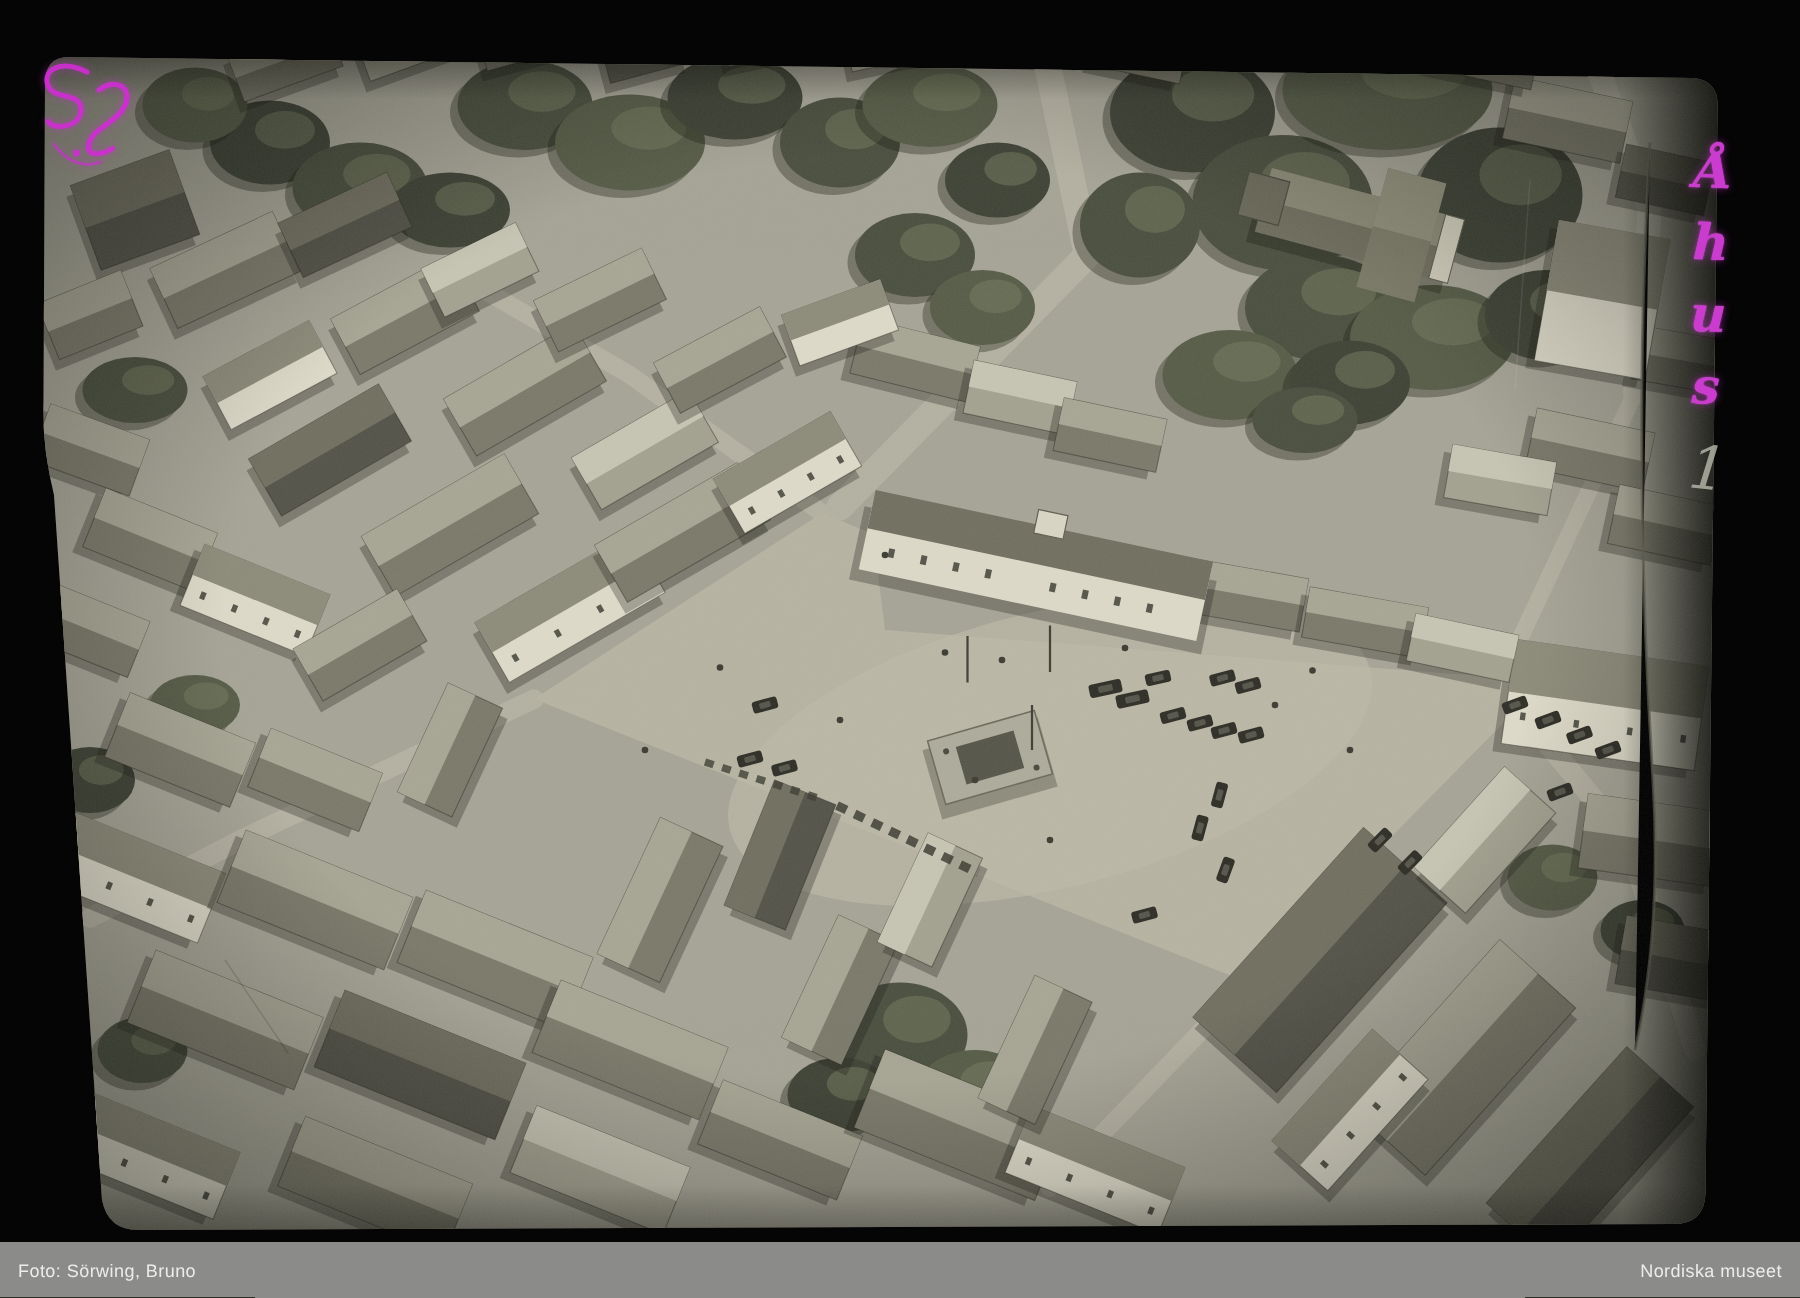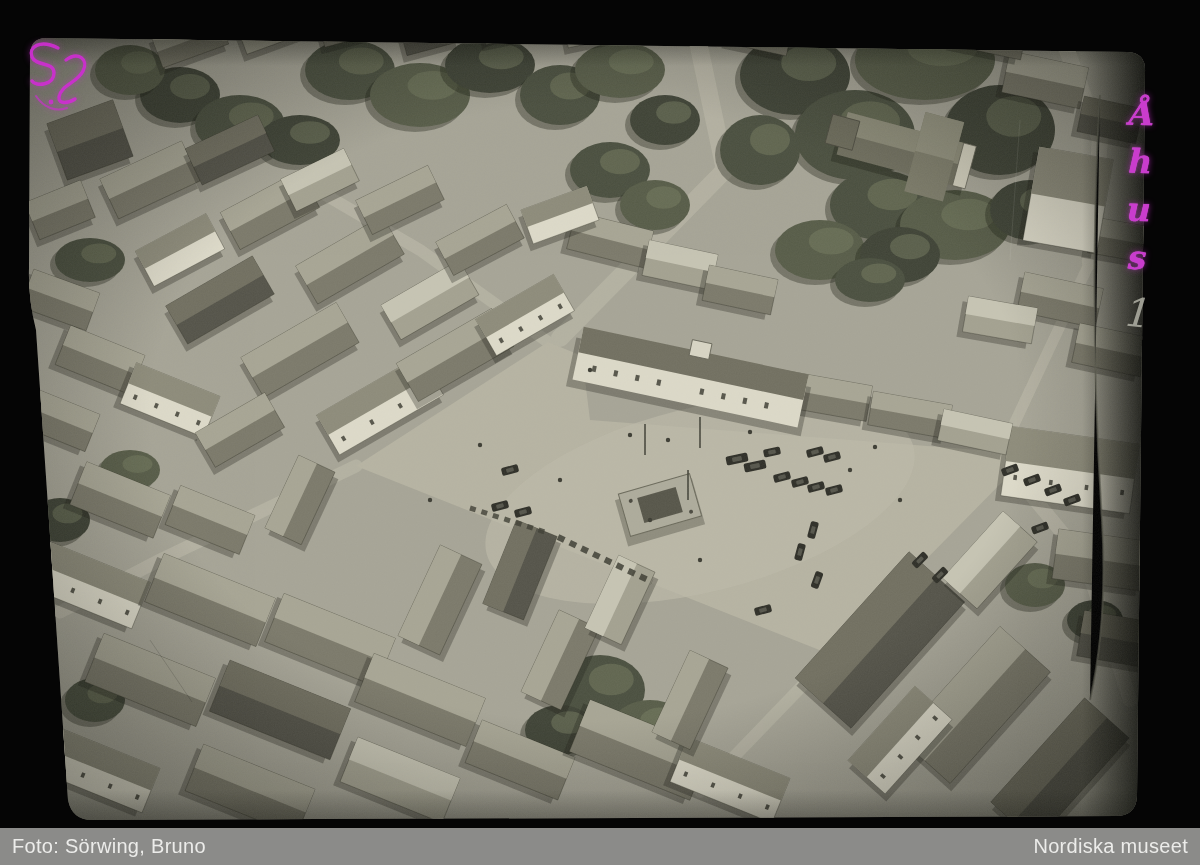--- a/index.html
+++ b/index.html
@@ -14,21 +14,21 @@
   .edge-letters{writing-mode:vertical-rl;text-orientation:upright;
                 font:italic 600 33px "DejaVu Serif",serif;letter-spacing:9px;
                 color:#c93ccd;transform:rotate(2deg);
                 text-shadow:0 0 6px rgba(205,45,210,.65),0 0 1px #e46ae8;}
   .edge-number{font:italic 400 40px "DejaVu Serif",serif;color:#b6b6aa;opacity:.82;
                margin-top:4px;transform:rotate(6deg);}
   
   .caption-bar{position:absolute;left:0;top:828px;width:1200px;height:37px;background:#8b8b89;
                display:flex;justify-content:space-between;align-items:center;
                padding:0 12px;box-sizing:border-box;}
-  .caption-bar span{font-size:20px;color:#ececea;letter-spacing:.3px;}
+  .caption-bar span{font-size:12px;color:#ececea;letter-spacing:.3px;}
 </style>
 </head>
 <body>
 
 <div class="stage">
 
   <svg class="scene-svg" width="1200" height="828" viewBox="0 0 1200 828" role="img" aria-label="Aerial view over a town square lined with rows of low houses; parked cars and a central monument on the open square, a church among dark trees at upper right, dense rooftops around">
     <title>Aerial view over a town square lined with rows of low houses; parked cars and a central monument on the open square, a church among dark trees at upper right, dense rooftops around</title>
     <defs>
       <clipPath id="photoClip">

